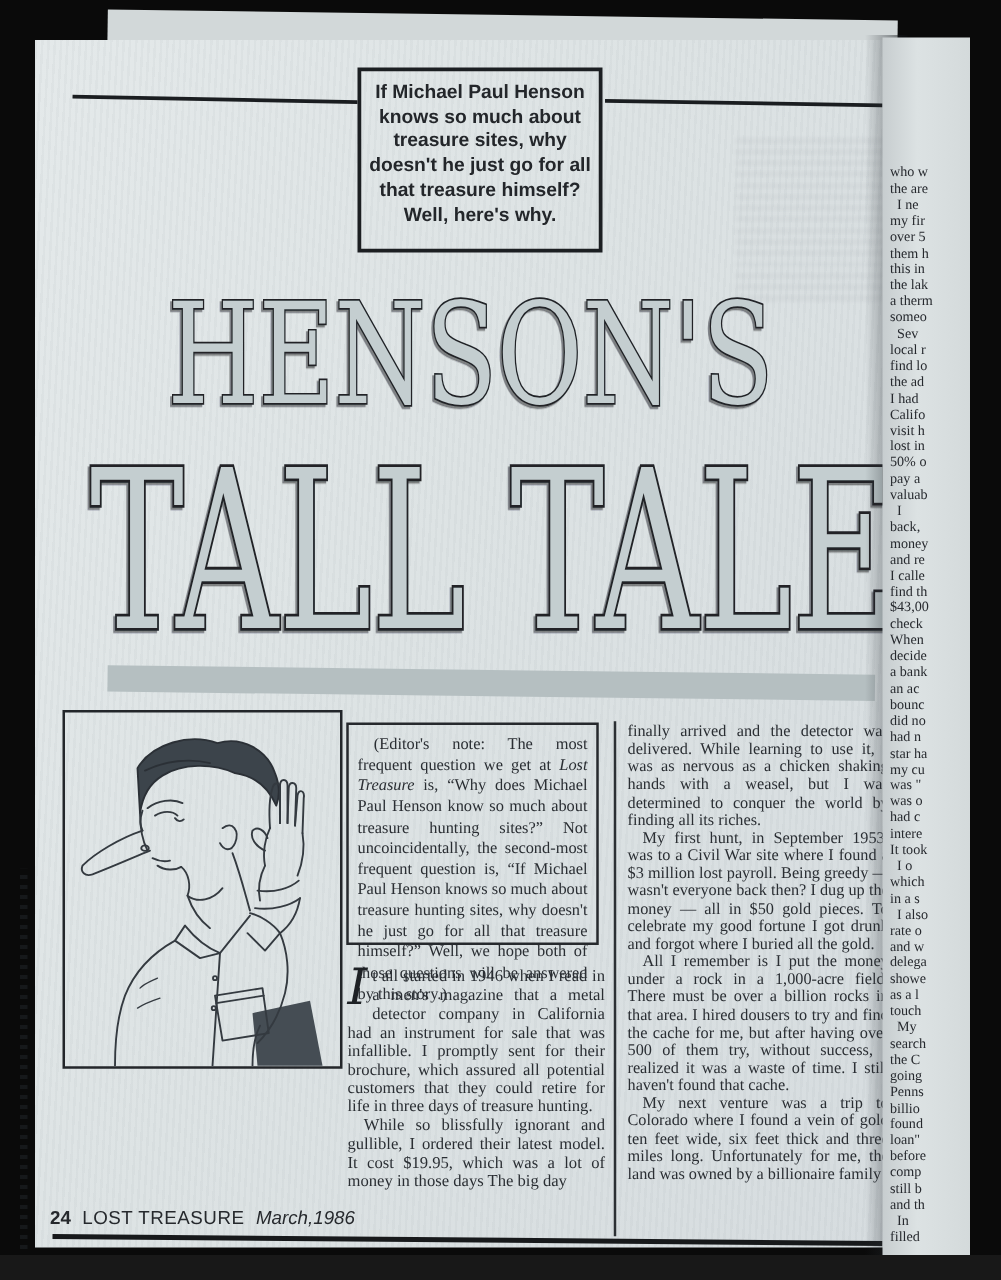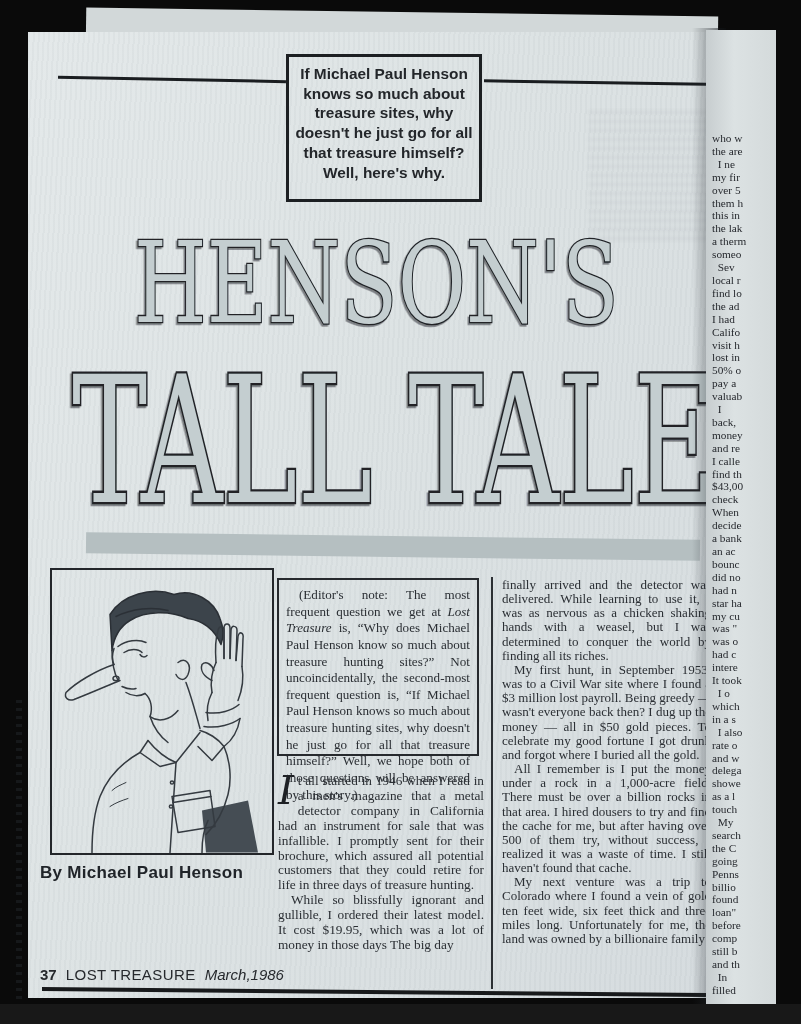--- a/index.html
+++ b/index.html
@@ -165,41 +165,40 @@
           <path d="M160,110 C152,106 148,100 150,94 C154,90 160,94 162,100"></path>
 
           <path d="M172,176 C178,190 180,208 176,224 C172,240 164,254 154,264"></path>
           <path d="M150,282 C150,270 152,258 156,250"></path>
 
           <path d="M60,220 C64,216 70,214 74,212" stroke-width="1"></path>
           <path d="M58,236 C64,232 70,230 76,228" stroke-width="1"></path>
         </g>
       </svg>
     </div>
-    <div id="byline">By Michael Paul Henson</div>
 
     <div id="ednote-box">
       <p><span>(Editor's note: The most frequent question we get at </span><span class="mag-italic">Lost Treasure</span><span> is, “Why does Michael Paul Henson know so much about treasure hunting sites?” Not uncoincidentally, the second-most frequent question is, “If Michael Paul Henson knows so much about treasure hunting sites, why doesn't he just go for all that treasure himself?” Well, we hope both of those questions will be answered by this story.)</span></p>
     </div>
     <div id="col1-body">
       <p><span class="dropcap">I</span><span>t all started in 1946 when I read in a men's magazine that a metal detector company in California had an instrument for sale that was infallible. I promptly sent for their brochure, which assured all potential customers that they could retire for life in three days of treasure hunting.</span></p>
       <p class="cont">While so blissfully ignorant and gullible, I ordered their latest model. It cost $19.95, which was a lot of money in those days The big day</p>
     </div>
 
     <div id="col-rule"></div>
 
     <div id="col2-body">
       <p>finally arrived and the detector was delivered. While learning to use it, I was as nervous as a chicken shaking hands with a weasel, but I was determined to conquer the world by finding all its riches.</p>
       <p>My first hunt, in September 1953, was to a Civil War site where I found a $3 million lost payroll. Being greedy — wasn't everyone back then? I dug up the money — all in $50 gold pieces. To celebrate my good fortune I got drunk and forgot where I buried all the gold.</p>
       <p>All I remember is I put the money under a rock in a 1,000-acre field. There must be over a billion rocks in that area. I hired dousers to try and find the cache for me, but after having over 500 of them try, without success, I realized it was a waste of time. I still haven't found that cache.</p>
       <p>My next venture was a trip to Colorado where I found a vein of gold ten feet wide, six feet thick and three miles long. Unfortunately for me, the land was owned by a billionaire family</p>
     </div>
 
     <div id="footer">
-      <span class="pg">37</span>
+      <span class="pg">24</span>
       <span class="mag">LOST TREASURE</span>
       <span class="issue">March,1986</span>
     </div>
     <div id="bottom-rule"></div>
   </div>
 
   <div id="fold-shadow"></div>
 
   <div id="next-page">
     <div id="sliver-text"><div class="sliver-line">who w</div><div class="sliver-line">the are</div><div class="sliver-line">&nbsp;&nbsp;I ne</div><div class="sliver-line">my fir</div><div class="sliver-line">over 5</div><div class="sliver-line">them h</div><div class="sliver-line">this in</div><div class="sliver-line">the lak</div><div class="sliver-line">a therm</div><div class="sliver-line">someo</div><div class="sliver-line">&nbsp;&nbsp;Sev</div><div class="sliver-line">local r</div><div class="sliver-line">find lo</div><div class="sliver-line">the ad</div><div class="sliver-line">I had</div><div class="sliver-line">Califo</div><div class="sliver-line">visit h</div><div class="sliver-line">lost in</div><div class="sliver-line">50% o</div><div class="sliver-line">pay a</div><div class="sliver-line">valuab</div><div class="sliver-line">&nbsp;&nbsp;I</div><div class="sliver-line">back,</div><div class="sliver-line">money</div><div class="sliver-line">and re</div><div class="sliver-line">I calle</div><div class="sliver-line">find th</div><div class="sliver-line">$43,00</div><div class="sliver-line">check</div><div class="sliver-line">When</div><div class="sliver-line">decide</div><div class="sliver-line">a bank</div><div class="sliver-line">an ac</div><div class="sliver-line">bounc</div><div class="sliver-line">did no</div><div class="sliver-line">had n</div><div class="sliver-line">star ha</div><div class="sliver-line">my cu</div><div class="sliver-line">was "</div><div class="sliver-line">was o</div><div class="sliver-line">had c</div><div class="sliver-line">intere</div><div class="sliver-line">It took</div><div class="sliver-line">&nbsp;&nbsp;I o</div><div class="sliver-line">which</div><div class="sliver-line">in a s</div><div class="sliver-line">&nbsp;&nbsp;I also</div><div class="sliver-line">rate o</div><div class="sliver-line">and w</div><div class="sliver-line">delega</div><div class="sliver-line">showe</div><div class="sliver-line">as a l</div><div class="sliver-line">touch</div><div class="sliver-line">&nbsp;&nbsp;My</div><div class="sliver-line">search</div><div class="sliver-line">the C</div><div class="sliver-line">going</div><div class="sliver-line">Penns</div><div class="sliver-line">billio</div><div class="sliver-line">found</div><div class="sliver-line">loan"</div><div class="sliver-line">before</div><div class="sliver-line">comp</div><div class="sliver-line">still b</div><div class="sliver-line">and th</div><div class="sliver-line">&nbsp;&nbsp;In</div><div class="sliver-line">filled</div></div>

